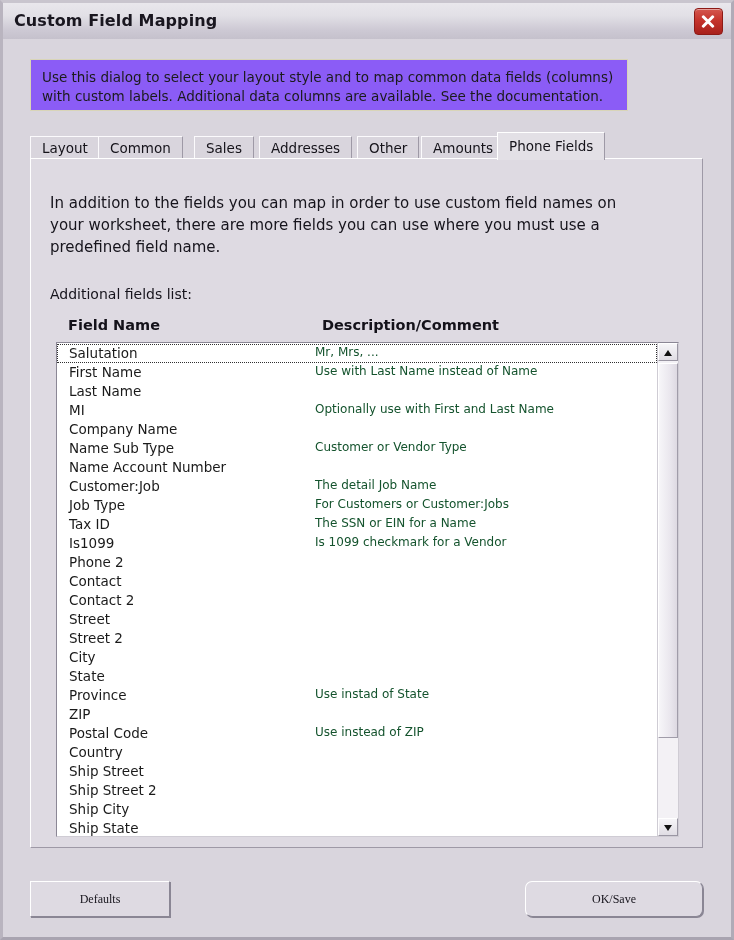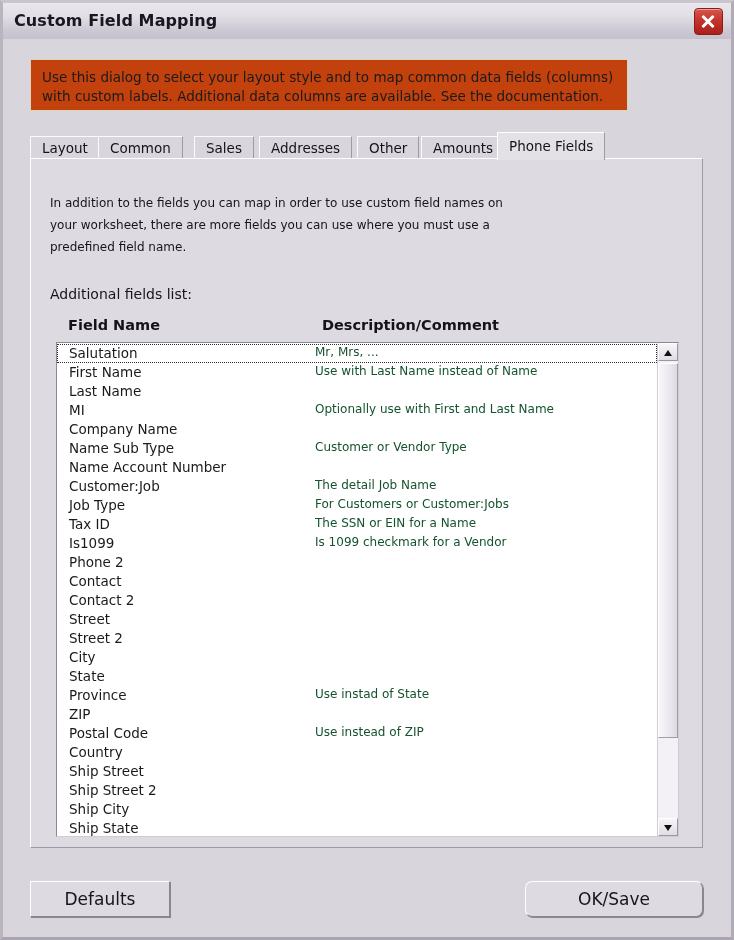--- a/index.html
+++ b/index.html
@@ -85,21 +85,21 @@
   }
 
   
   .info-box {
     position: absolute;
     left: 27px;
     top: 20px;
     width: 598px;
     height: 52px;
     box-sizing: border-box;
-    background: #c2410c;
+    background: #8b5cf6;
     border: 1px solid #d9d5b8;
     padding: 8px 24px 0 11px;
   }
   .info-line {
     font-size: 13.5px;
     color: #1b1b1b;
     line-height: 19px;
     white-space: nowrap;
   }
 
@@ -152,21 +152,21 @@
     border-right: 1px solid #9e99a6;
     border-bottom: 1px solid #9e99a6;
   }
   .panel-para {
     position: absolute;
     left: 19px;
     top: 33px;
     width: 625px;
   }
   .panel-para .pline {
-    font-size: 12px;
+    font-size: 15px;
     color: #16141c;
     line-height: 22px;
     white-space: nowrap;
   }
   .subhead {
     position: absolute;
     left: 19px;
     top: 127px;
     font-size: 14px;
     color: #16141c;
@@ -292,26 +292,27 @@
   
   .btn {
     position: absolute;
     height: 36px;
     box-sizing: border-box;
     background: #dedae2;
     border: 1px solid #8a8694;
     border-top-color: #ffffff;
     border-left-color: #ffffff;
     box-shadow: 1px 1px 0 #8a8694;
-    font-size: 17px;
+    font-size: 12px;
     color: #16141c;
     display: flex;
     align-items: center;
     justify-content: center;
     cursor: pointer;
+    font-family: Liberation Serif, serif;
   }
   .btn-defaults {
     left: 27px;
     top: 842px;
     width: 140px;
   }
   .btn-oksave {
     left: 522px;
     top: 842px;
     width: 178px;

